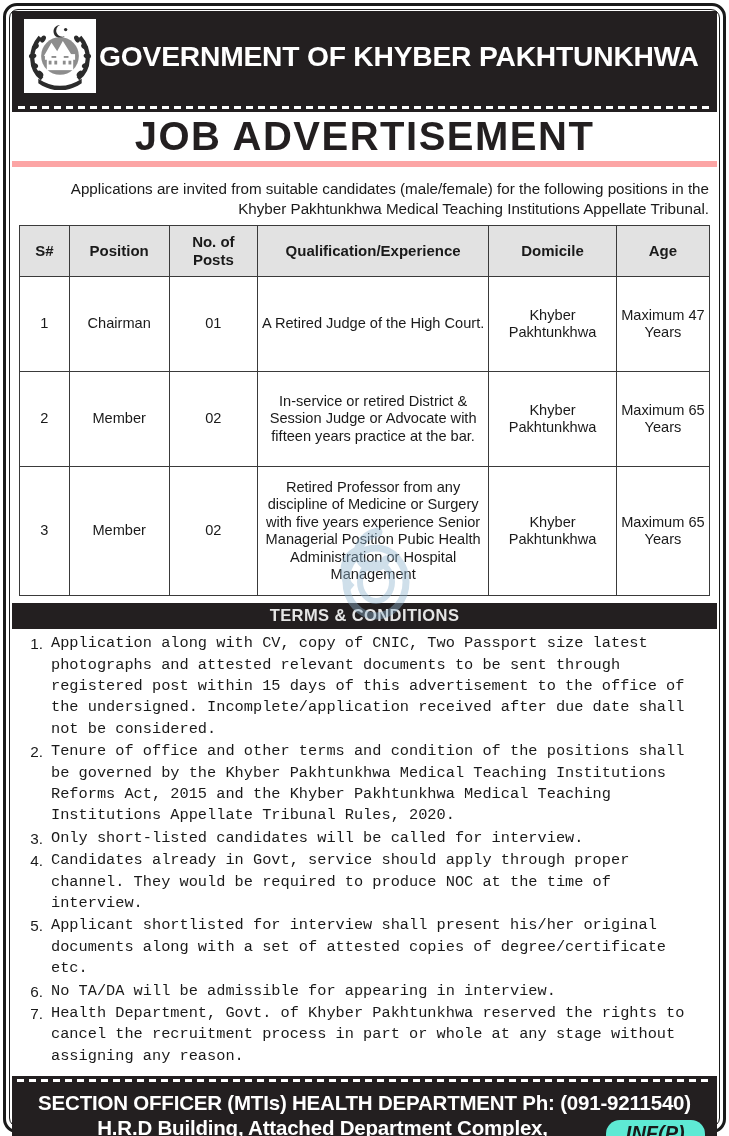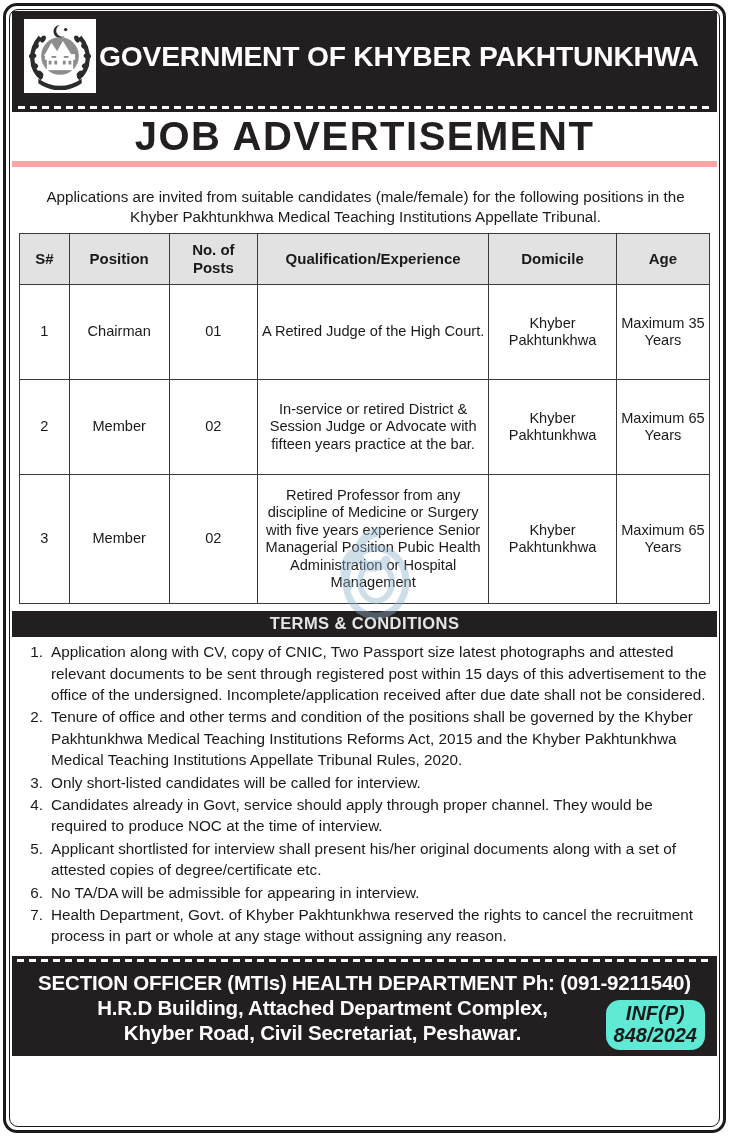--- a/index.html
+++ b/index.html
@@ -122,25 +122,25 @@
     font-size: 40px;
     font-weight: bold;
     letter-spacing: 1.5px;
     color: #231f20;
     line-height: 1.0;
     font-stretch: expanded;
   }
 
   
   .intro {
-    padding: 20px 8px 6px 10px;
+    padding: 12px 8px 6px 10px;
     font-size: 15.2px;
     line-height: 1.32;
     color: #1a1a1a;
-    text-align: center;
+    text-align: right;
   }
 
   
   .tbl-wrap { padding: 0 7px; }
   table.jobs {
     width: 100%;
     border-collapse: collapse;
     table-layout: fixed;
     font-size: 14.6px;
   }
@@ -186,21 +186,21 @@
     display: flex;
     align-items: flex-start;
     margin-bottom: 1px;
   }
   .term-num {
     flex: 0 0 24px;
     text-align: right;
     padding-right: 8px;
     white-space: nowrap;
   }
-  .term-text { flex: 1 1 auto; text-align: left; }
+  .term-text { flex: 1 1 auto; text-align: left; font-family: Liberation Mono, monospace; }
 
   
   .footer-sep {
     height: 10px;
     background: #231f20;
     position: relative;
     overflow: hidden;
     margin-top: 6px;
   }
   .footer-sep::after {
@@ -365,21 +365,21 @@
             <th>Age</th>
           </tr>
         </thead>
         <tbody>
           <tr class="row-mid">
             <td class="c-sn">1</td>
             <td>Chairman</td>
             <td>01</td>
             <td class="qual">A Retired Judge of the High Court.</td>
             <td>Khyber Pakhtunkhwa</td>
-            <td>Maximum 35 Years</td>
+            <td>Maximum 47 Years</td>
           </tr>
           <tr class="row-mid">
             <td class="c-sn">2</td>
             <td>Member</td>
             <td>02</td>
             <td class="qual">In-service or retired District &amp; Session Judge or Advocate with fifteen years practice at the bar.</td>
             <td>Khyber Pakhtunkhwa</td>
             <td>Maximum 65 Years</td>
           </tr>
           <tr class="row-tall">

